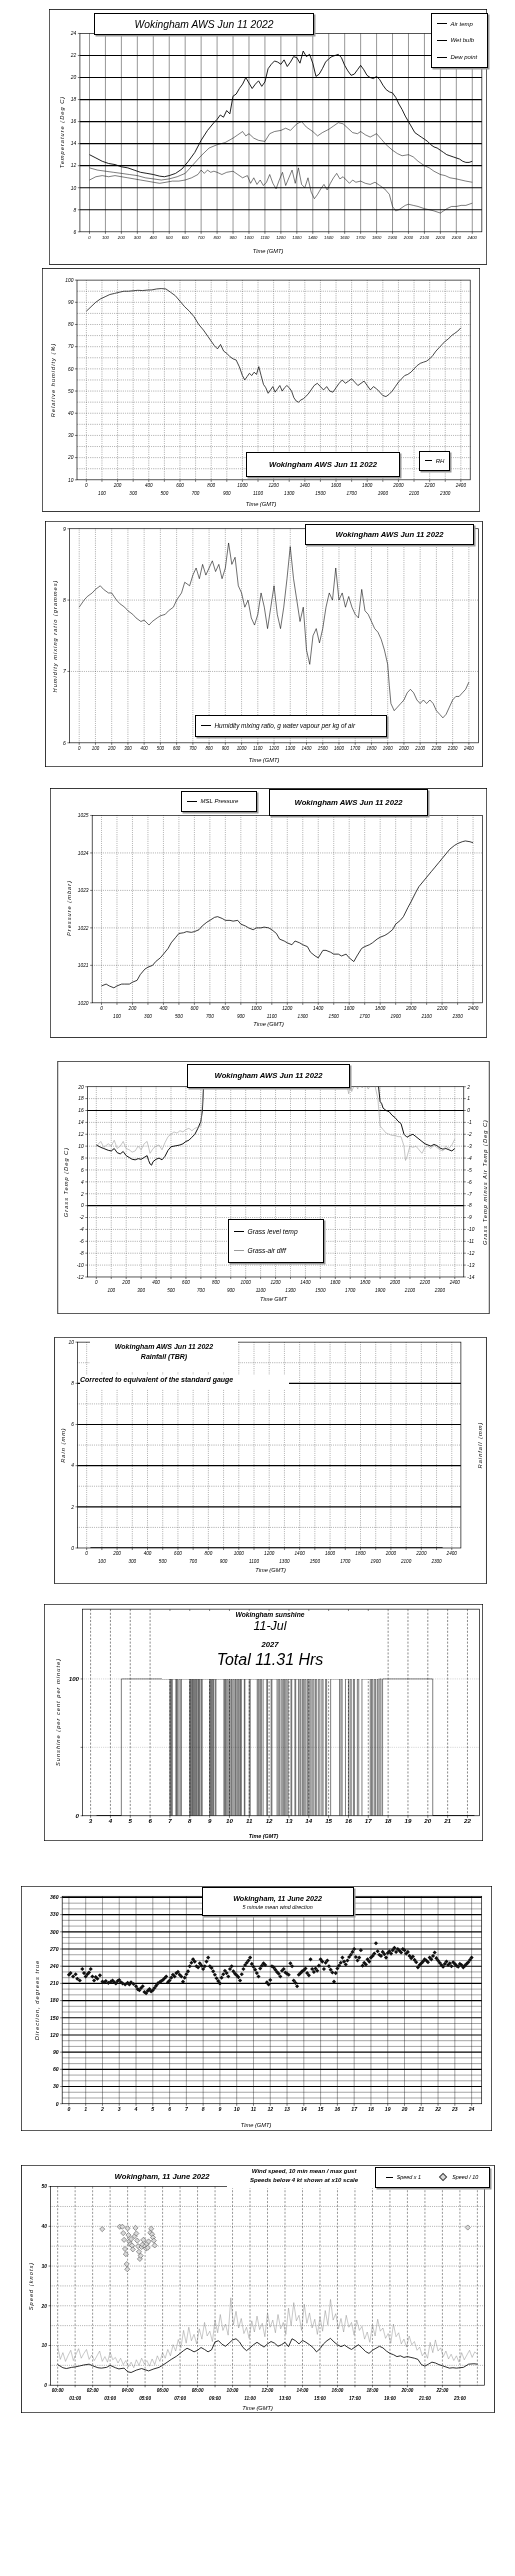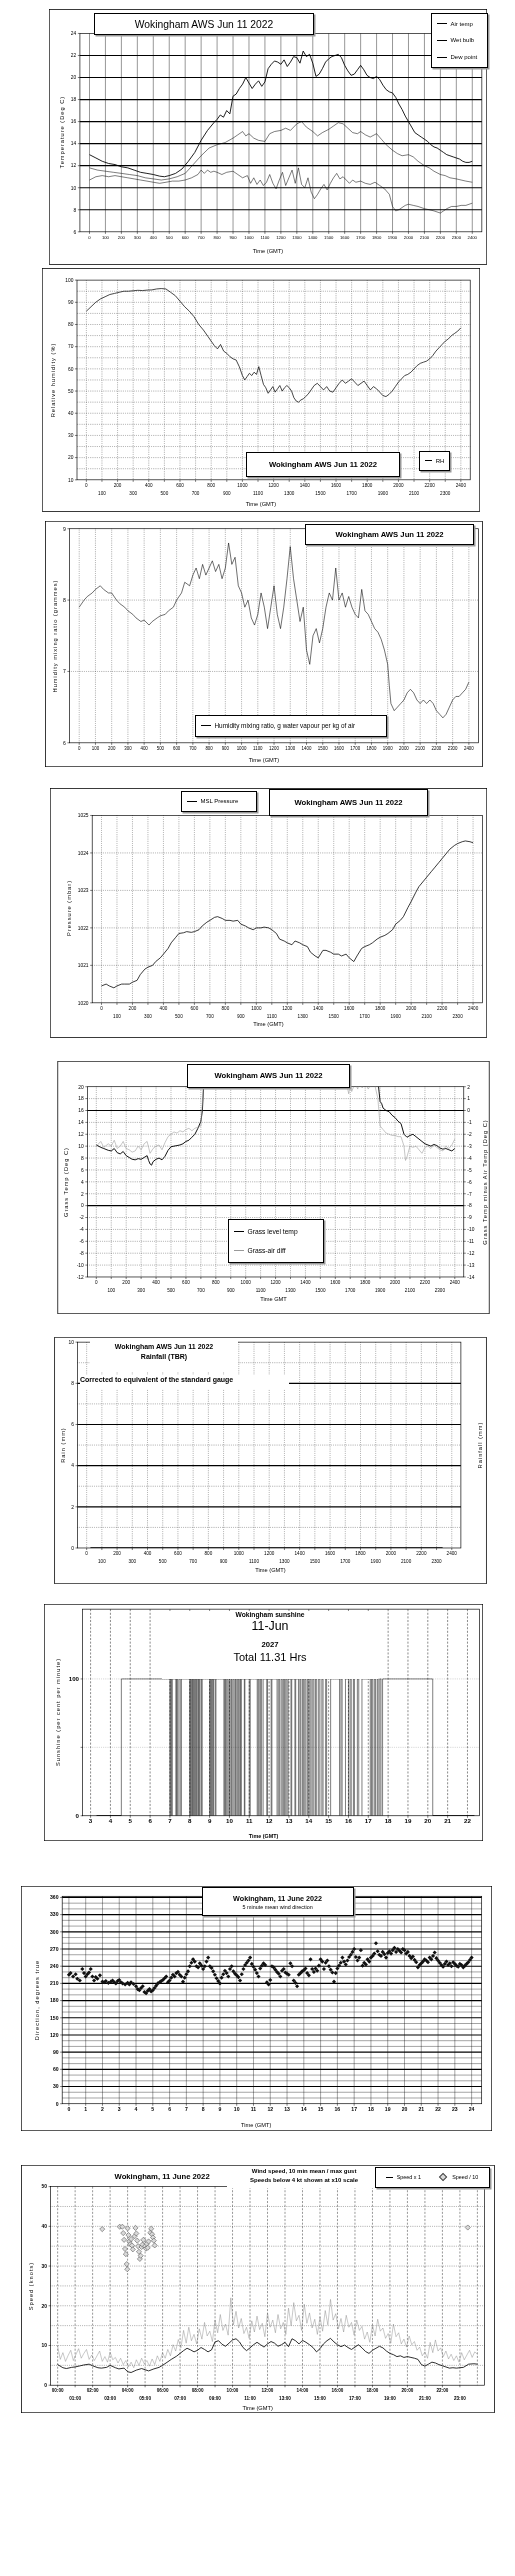--- a/index.html
+++ b/index.html
@@ -1,17 +1,17 @@
 <!DOCTYPE html>
 <html style="font-size:8.2px"><head>
 <meta charset="utf-8">
 <style>
   html,body{margin:0;padding:0;background:#fff;}
   #page{position:relative;width:515px;height:2576px;background:#fff;overflow:hidden;
-        font-family:"Liberation Sans",sans-serif;color:#000;}
+        font-family:"Liberation Sans",sans-serif;color:#000;font-style:italic;}
   .chart{position:absolute;}
   .chart svg{position:absolute;left:0;top:0;}
   svg text{font-family:"Liberation Sans",sans-serif;fill:#000;}
   .tbox{position:absolute;background:#fff;border:0.7px solid #000;box-shadow:1.5px 1.5px 0 #999;
         display:flex;flex-direction:column;align-items:center;justify-content:center;
         font-weight:bold;font-size:7.7px;text-align:center;}
   .tbox.big{font-size:10.3px;font-weight:400;}
   .tbox .sub{font-weight:400;font-size:5.4px;margin-top:1px;}
   .legend{position:absolute;background:#fff;border:0.7px solid #000;box-shadow:1.5px 1.5px 0 #999;
           font-size:6px;display:flex;flex-direction:column;justify-content:space-around;
@@ -25,21 +25,21 @@
             transform:rotate(45deg);margin:0 2.6px;}
   .ylab{position:absolute;transform:translate(-50%,-50%) rotate(-90deg);font-size:5.7px;
         letter-spacing:1px;white-space:nowrap;}
   .xlab{position:absolute;left:0;right:0;text-align:center;font-size:5.7px;}
   .plain{position:absolute;background:#fff;text-align:center;box-sizing:border-box;}
   .plain.leftal{text-align:left;}
   .b135{font-size:7px;font-weight:bold;}
   .sun1{font-size:6.7px;font-weight:bold;display:block;}
   .sun2{font-size:12.4px;display:block;margin:1px 0 7.2px 0;}
   .sun3{font-size:7.7px;font-weight:bold;display:block;margin-bottom:2.1px;}
-  .sun4{font-size:11px;display:block;}
+  .sun4{font-size:16px;display:block;}
   .wsTitle{font-size:7.7px;font-weight:bold;}
   .wsNote{font-size:6px;font-weight:bold;display:block;line-height:1.55;}
 </style>
 </head>
 <body>
 
 <div id="page">
 
   <div class="chart" style="left:49px;top:9.3px;width:438px;height:256px">
     <svg viewBox="0 0 850 496" width="438" height="256">
@@ -920,21 +920,21 @@
         <line x1="821.9" x2="821.9" y1="411" y2="415" stroke="#000" stroke-width="1"></line>
         <text x="821.9" y="425" text-anchor="middle" font-size="12" font-weight="600">22</text>
         <line x1="71" x2="75" y1="411" y2="411" stroke="#000" stroke-width="1"></line>
         <text x="68" y="414.5" text-anchor="end" font-size="12" font-weight="600">0</text>
         <line x1="71" x2="75" y1="278.2185430463576" y2="278.2185430463576" stroke="#000" stroke-width="1"></line>
         <line x1="71" x2="75" y1="145.43708609271522" y2="145.43708609271522" stroke="#000" stroke-width="1"></line>
         <text x="68" y="148.93708609271522" text-anchor="end" font-size="12" font-weight="600">100</text>
       </svg>
     <div class="plain" style="left:118px;top:7.2px;width:216px;height:68px">
       <span class="sun1">Wokingham sunshine</span>
-      <span class="sun2">11-Jun</span>
+      <span class="sun2">11-Jul</span>
       <span class="sun3">2027</span>
       <span class="sun4">Total 11.31 Hrs</span>
     </div>
     <div class="ylab" style="left:14px;top:108px"><span>Sunshine (per cent per minute)</span></div>
     <div class="xlab" style="top:229px;font-weight:bold;font-size:5.4px"><span>Time (GMT)</span></div>
   </div>
 
   <div class="chart" style="left:20.6px;top:1886px;width:471px;height:245px">
     <svg viewBox="0 0 915 476" width="471" height="245">
         <rect x="0.5" y="0.5" width="914" height="475" fill="#fff" stroke="#000" stroke-width="1.5"></rect>

